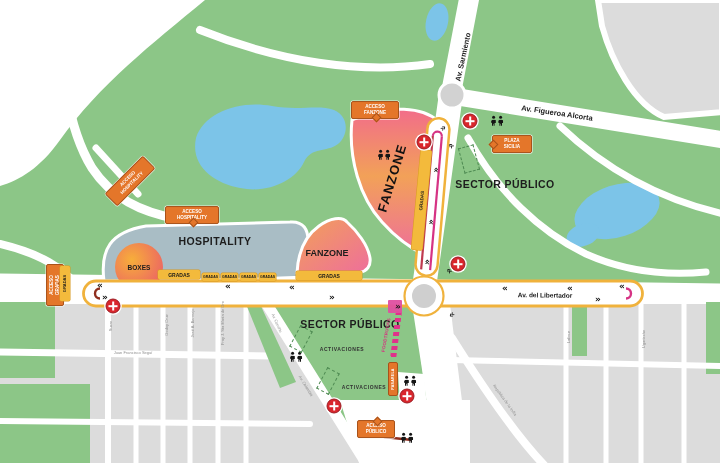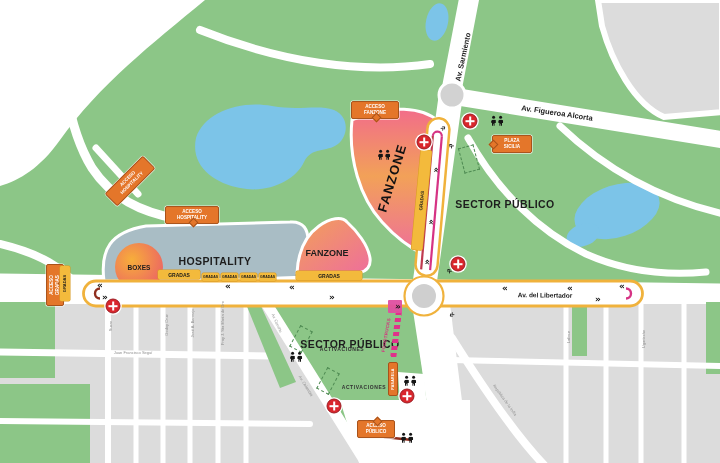--- a/index.html
+++ b/index.html
@@ -1,21 +1,21 @@
 <!DOCTYPE html>
 <html><head>
 <meta charset="utf-8">
 <style>
   html,body{margin:0;padding:0;background:#fff;}
   #map{position:relative;width:720px;height:463px;overflow:hidden;background:#fff;
        font-family:"Liberation Sans",sans-serif;}
   #base{position:absolute;left:0;top:0;}
   .ov{position:absolute;white-space:nowrap;transform:translate(-50%,-50%) rotate(var(--r,0deg));}
   
-  .zl{font-weight:bold;font-size:10.5px;letter-spacing:.4px;color:#1d1d1d;margin-top:20px;}
+  .zl{font-weight:bold;font-size:10.5px;letter-spacing:.4px;color:#1d1d1d;}
   .zl2{font-weight:bold;font-size:9px;color:#1d1d1d;}
   .rl{font-weight:bold;font-size:7.5px;color:#222;}
   .fzbig{font-weight:bold;font-size:13px;letter-spacing:1.2px;color:#111;}
   .sm{font-size:5px;letter-spacing:.6px;color:#333;font-weight:bold;}
   .st{font-size:4px;color:#8f8f8f;}
   .mg{font-size:4.5px;font-weight:bold;color:#d6317f;letter-spacing:.3px;}
   
   .tag{position:absolute;background:#e4762a;border:1px solid #a8521a;border-radius:2px;
        color:#fff;font-weight:bold;font-size:4.6px;line-height:1.3;text-align:center;
        padding:2px 3px;text-transform:uppercase;box-shadow:0 0 0 .6px rgba(255,255,255,.8);

